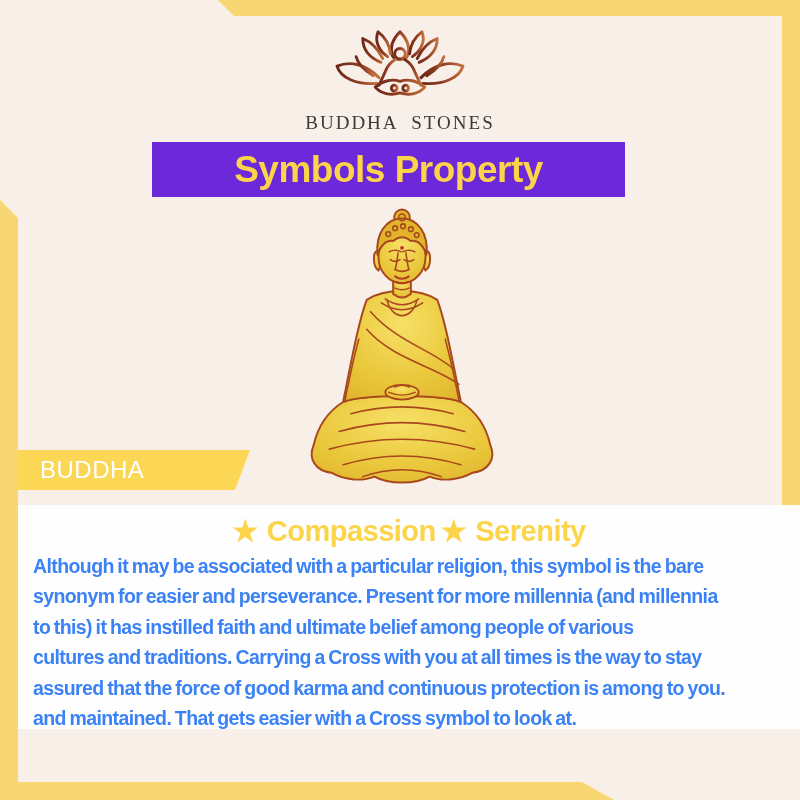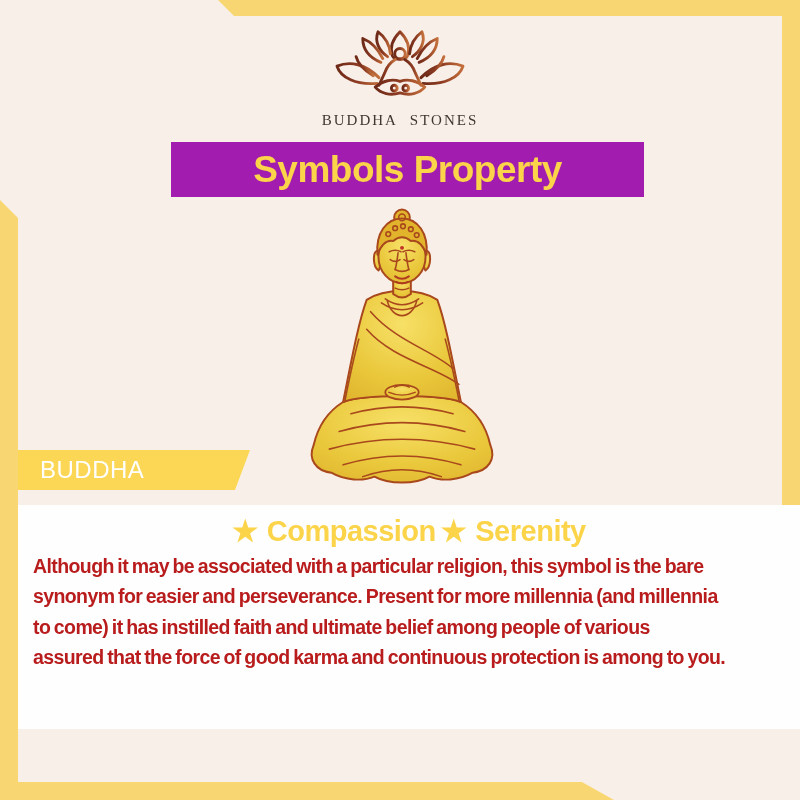--- a/index.html
+++ b/index.html
@@ -16,27 +16,27 @@
     clip-path:polygon(0 0,100% 0,100% 100%,0 556px);}
   .ribbon-left{left:0;top:200px;width:18px;height:600px;
     clip-path:polygon(0 0,100% 18px,100% 100%,0 100%);}
   .ribbon-bottom{left:0;top:782px;width:614px;height:18px;
     clip-path:polygon(0 0,582px 0,100% 100%,0 100%);}
 
   .logo{position:absolute;left:318px;top:28px;width:164px;height:84px;}
 
   .brand{
     position:absolute;left:0;top:112px;width:100%;text-align:center;
-    font-family:"Liberation Serif",serif;font-size:15px;letter-spacing:2px;
+    font-family:"Liberation Serif",serif;font-size:19px;letter-spacing:2px;
     word-spacing:7px;color:#3e3831;
   }
 
   .banner{
-    position:absolute;left:171px;top:142px;width:473px;height:55px;
-    background:#a21caf;display:flex;align-items:center;justify-content:center;
+    position:absolute;left:152px;top:142px;width:473px;height:55px;
+    background:#6d28d9;display:flex;align-items:center;justify-content:center;
   }
   .banner h1{
     margin:0;font-size:37px;font-weight:bold;color:#fbd44a;letter-spacing:-0.5px;
   }
 
   .statue{position:absolute;left:294px;top:202px;width:216px;height:292px;}
 
   .badge{
     position:absolute;left:18px;top:450px;width:232px;height:40px;
     background:#fbd755;color:#ffffff;font-size:24px;line-height:40px;
@@ -49,21 +49,21 @@
   .props{
     position:absolute;left:0;top:9px;width:100%;text-align:center;
     font-weight:bold;font-size:29px;color:#fbd44a;letter-spacing:-0.5px;
   }
   .props .star{margin-right:9px;}
   .props .group2{margin-left:5px;}
 
   .desc{position:absolute;left:15px;top:46px;width:762px;overflow:hidden;}
   .desc .line{
     white-space:nowrap;line-height:30.4px;font-size:19.5px;font-weight:bold;
-    letter-spacing:-0.6px;word-spacing:-1.2px;color:#b91c1c;
+    letter-spacing:-0.6px;word-spacing:-1.2px;color:#3b82f6;
   }
 </style>
 </head>
 <body>
 
 <div class="canvas">
 
   <div class="ribbon ribbon-top"></div>
   <div class="ribbon ribbon-right"></div>
   <div class="ribbon ribbon-left"></div>
@@ -176,18 +176,20 @@
 
   <div class="badge">BUDDHA SYMBOL</div>
 
   <div class="panel">
     <div class="props">
       <span class="star">★</span><span>Compassion</span><span class="star group2">★</span><span>Serenity</span>
     </div>
     <div class="desc">
       <div class="line">Although it may be associated with a particular religion, this symbol is the bare</div>
       <div class="line">synonym for easier and perseverance. Present for more millennia (and millennia</div>
-      <div class="line">to come) it has instilled faith and ultimate belief among people of various</div>
+      <div class="line">to this) it has instilled faith and ultimate belief among people of various</div>
+      <div class="line">cultures and traditions. Carrying a Cross with you at all times is the way to stay</div>
       <div class="line">assured that the force of good karma and continuous protection is among to you.</div>
+      <div class="line">and maintained. That gets easier with a Cross symbol to look at.</div>
     </div>
   </div>
 
 </div>
 
 </body></html>

